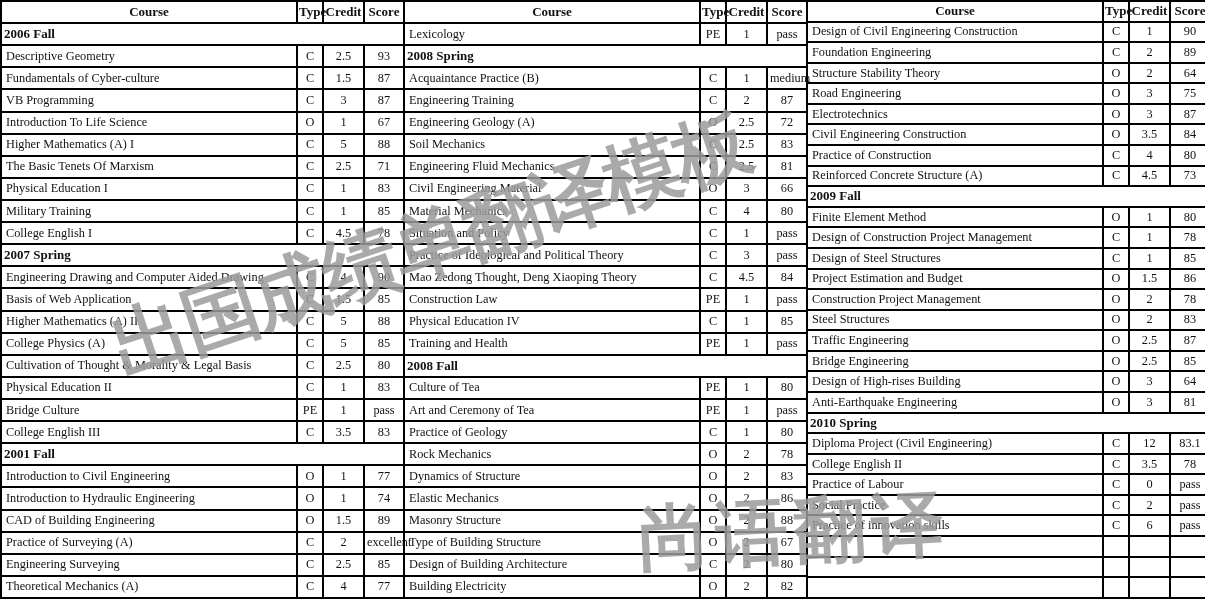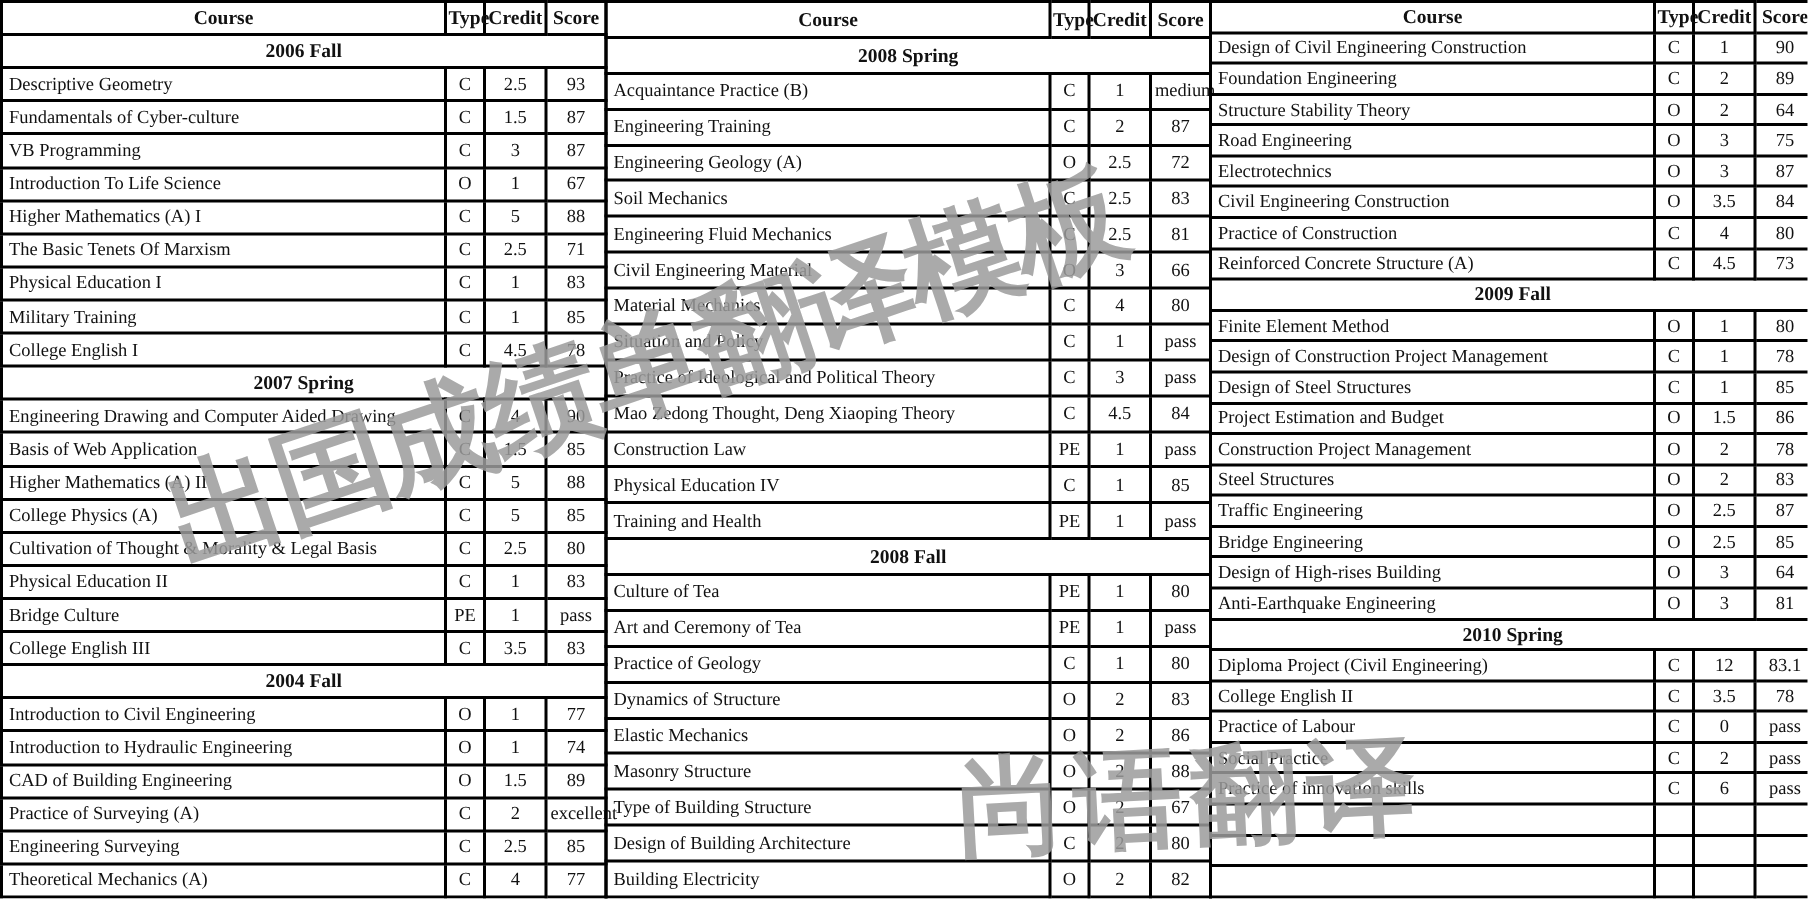--- a/index.html
+++ b/index.html
@@ -40,21 +40,20 @@
     padding-left: 4px;
     white-space: nowrap;
   }
   td.c {
     text-align: center;
     white-space: nowrap;
   }
   tr.section td {
     font-weight: bold;
     font-size: 13px;
-    text-align: center;
   }
   .watermark {
     position: absolute;
     color: #9c9c9c;
     opacity: 0.85;
     font-weight: bold;
     pointer-events: none;
     white-space: nowrap;
     z-index: 5;
     font-family: "Liberation Serif", "DejaVu Serif", serif;
@@ -195,21 +194,21 @@
             <td class="c">1</td>
             <td class="c">pass</td>
           </tr>
           <tr>
             <td class="course">College English III</td>
             <td class="c">C</td>
             <td class="c">3.5</td>
             <td class="c">83</td>
           </tr>
           <tr class="section">
-            <td colspan="4">2004 Fall</td>
+            <td colspan="4">2001 Fall</td>
           </tr>
           <tr>
             <td class="course">Introduction to Civil Engineering</td>
             <td class="c">O</td>
             <td class="c">1</td>
             <td class="c">77</td>
           </tr>
           <tr>
             <td class="course">Introduction to Hydraulic Engineering</td>
             <td class="c">O</td>
@@ -249,20 +248,26 @@
           <col style="width:41px">
           <col style="width:40px">
         </colgroup>
       <tbody>
           <tr>
             <th>Course</th>
             <th>Type</th>
             <th>Credit</th>
             <th>Score</th>
           </tr>
+          <tr>
+            <td class="course">Lexicology</td>
+            <td class="c">PE</td>
+            <td class="c">1</td>
+            <td class="c">pass</td>
+          </tr>
           <tr class="section">
             <td colspan="4">2008 Spring</td>
           </tr>
           <tr>
             <td class="course">Acquaintance Practice (B)</td>
             <td class="c">C</td>
             <td class="c">1</td>
             <td class="c">medium</td>
           </tr>
           <tr>
@@ -350,20 +355,26 @@
             <td class="course">Art and Ceremony of Tea</td>
             <td class="c">PE</td>
             <td class="c">1</td>
             <td class="c">pass</td>
           </tr>
           <tr>
             <td class="course">Practice of Geology</td>
             <td class="c">C</td>
             <td class="c">1</td>
             <td class="c">80</td>
+          </tr>
+          <tr>
+            <td class="course">Rock Mechanics</td>
+            <td class="c">O</td>
+            <td class="c">2</td>
+            <td class="c">78</td>
           </tr>
           <tr>
             <td class="course">Dynamics of  Structure</td>
             <td class="c">O</td>
             <td class="c">2</td>
             <td class="c">83</td>
           </tr>
           <tr>
             <td class="course">Elastic Mechanics</td>
             <td class="c">O</td>

